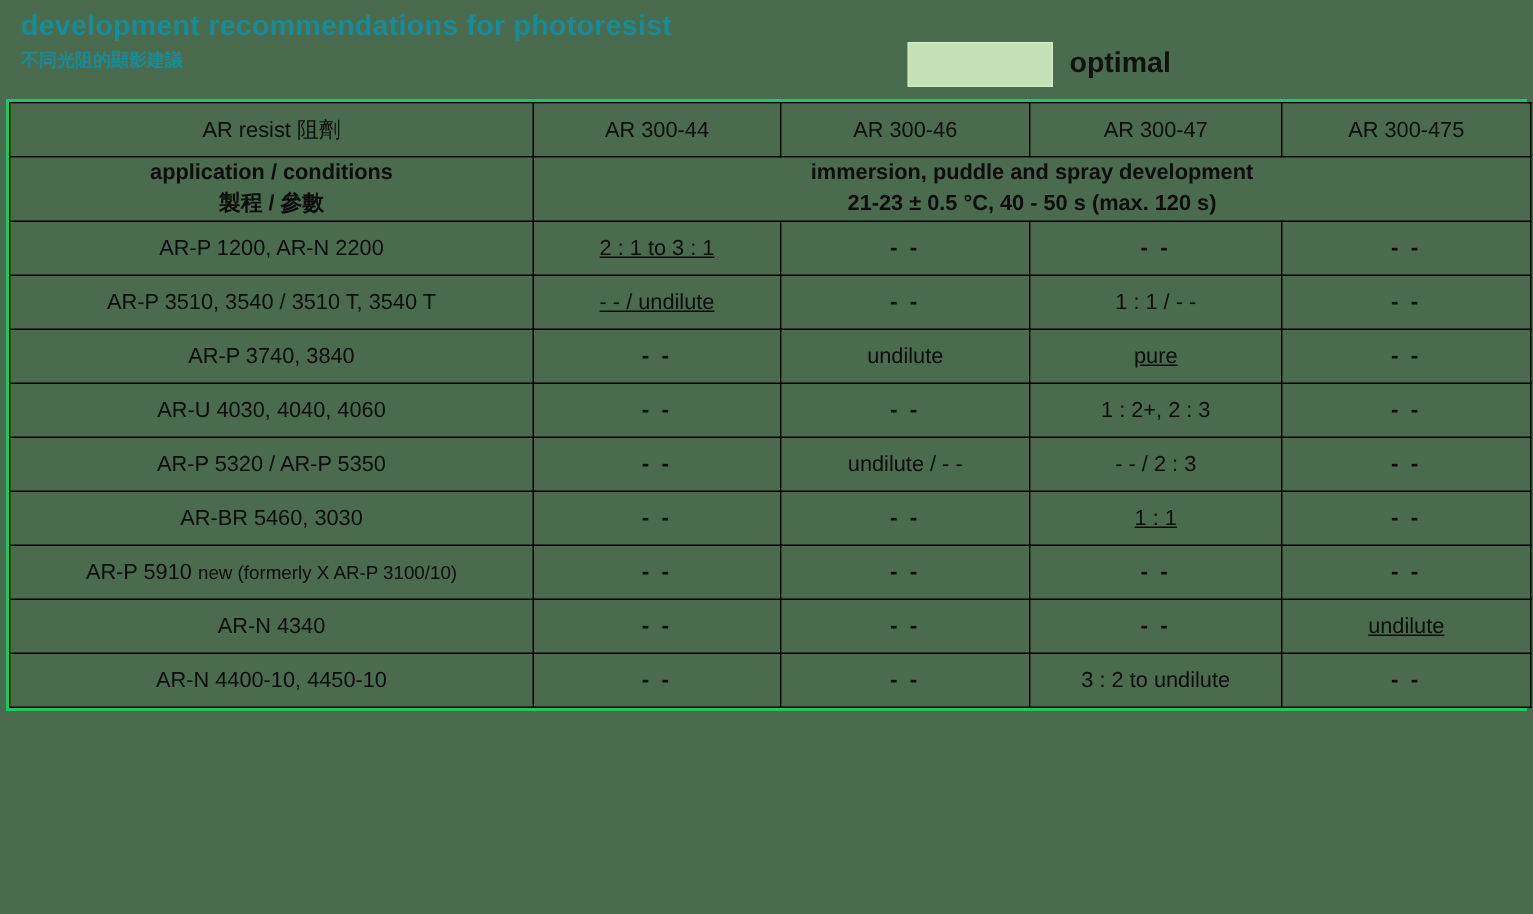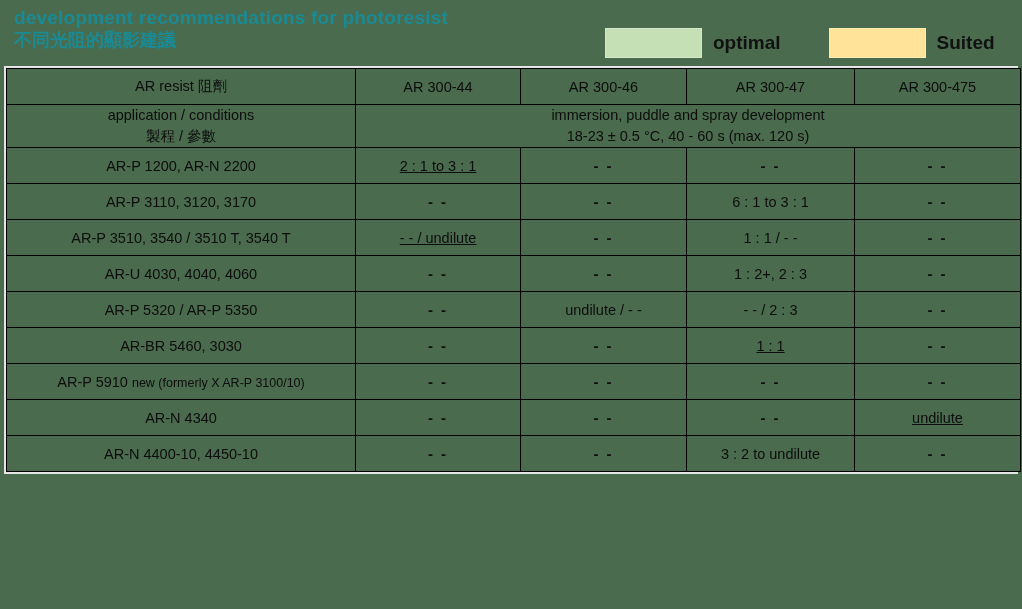--- a/index.html
+++ b/index.html
@@ -26,21 +26,21 @@
   }
   .title-main {
     font-size: 19px;
     font-weight: bold;
     color: #1a8a95;
     letter-spacing: 0.2px;
     line-height: 23px;
     white-space: nowrap;
   }
   .title-sub {
-    font-size: 18px;
+    font-size: 12px;
     font-weight: bold;
     color: #1a8a95;
     line-height: 22px;
     white-space: nowrap;
   }
 
   
   .legend {
     position: absolute;
     left: 605px; top: 28px;
@@ -61,21 +61,21 @@
     margin-left: 11px;
     white-space: nowrap;
   }
   .legend-gap { width: 48px; }
 
   
   .table-wrap {
     position: absolute;
     left: 4px; top: 66px;
     width: 1014px;
-    border: 2px solid #e5e5e5;
+    border: 2px solid #22c55e;
     background: #84cc16;
   }
   table.grid {
     width: 100%;
     border-collapse: collapse;
     table-layout: fixed;
   }
   table.grid td {
     border: 1px solid #000;
     font-size: 14.5px;
@@ -123,20 +123,21 @@
   td.cond {
     background: #c3cfb9;
     height: 62px;
     font-size: 15px;
     line-height: 21px;
     color: #111;
     border-top: 2px solid #e6ece0;
     border-bottom: 2px solid #93a089;
     border-left: 1px solid #c3cfb9;
     border-right: 1px solid #93a089;
+    font-weight: bold;
   }
 
   
   td.none    { background: #4a6b4d; }
   td.optimal { background: #c5e0b4; text-decoration: underline; }
   td.suited  { background: #ffe399; }
 
   .dash { letter-spacing: 2px; font-weight: bold; font-size: 15px; }
 </style>
 </head>
@@ -150,24 +151,20 @@
       <div class="title-main">development recommendations for photoresist</div>
       <div class="title-sub">不同光阻的顯影建議</div>
     </div>
 
     <div class="legend">
       <div class="legend-item">
         <span class="legend-swatch optimal"></span>
         <span class="legend-label">optimal</span>
       </div>
       <div class="legend-gap"></div>
-      <div class="legend-item">
-        <span class="legend-swatch suited"></span>
-        <span class="legend-label">Suited</span>
-      </div>
     </div>
 
   </div>
 
   <div class="table-wrap">
     <table class="grid">
       <colgroup>
         <col class="c-name">
           <col class="c-d1">
           <col class="c-d2">
@@ -182,42 +179,42 @@
             <td class="hdr">AR 300-47</td>
             <td class="hdr">AR 300-475</td>
           </tr>
           <tr>
             <td class="name cond">
               <div>application / conditions</div>
               <div>製程 / 參數</div>
             </td>
             <td class="cond" colspan="4">
               <div>immersion, puddle and spray development</div>
-              <div>18-23 ± 0.5 °C, 40 - 60 s (max. 120 s)</div>
+              <div>21-23 ± 0.5 °C, 40 - 50 s (max. 120 s)</div>
             </td>
           </tr>
           <tr>
             <td class="name">AR-P 1200, AR-N 2200</td>
             <td class="optimal">2 : 1 to 3 : 1</td>
             <td class="none"><span class="dash">- -</span></td>
             <td class="none"><span class="dash">- -</span></td>
             <td class="none"><span class="dash">- -</span></td>
           </tr>
           <tr>
-            <td class="name">AR-P 3110, 3120, 3170</td>
-            <td class="none"><span class="dash">- -</span></td>
-            <td class="none"><span class="dash">- -</span></td>
-            <td class="suited">6 : 1 to 3 : 1</td>
-            <td class="none"><span class="dash">- -</span></td>
-          </tr>
-          <tr>
             <td class="name">AR-P 3510, 3540 / 3510 T, 3540 T</td>
             <td class="optimal">- - / undilute</td>
             <td class="none"><span class="dash">- -</span></td>
             <td class="suited">1 : 1 / - -</td>
+            <td class="none"><span class="dash">- -</span></td>
+          </tr>
+          <tr>
+            <td class="name">AR-P 3740, 3840</td>
+            <td class="none"><span class="dash">- -</span></td>
+            <td class="suited">undilute</td>
+            <td class="optimal">pure</td>
             <td class="none"><span class="dash">- -</span></td>
           </tr>
           <tr>
             <td class="name">AR-U 4030, 4040, 4060</td>
             <td class="none"><span class="dash">- -</span></td>
             <td class="none"><span class="dash">- -</span></td>
             <td class="suited">1 : 2+, 2 : 3</td>
             <td class="none"><span class="dash">- -</span></td>
           </tr>
           <tr>

